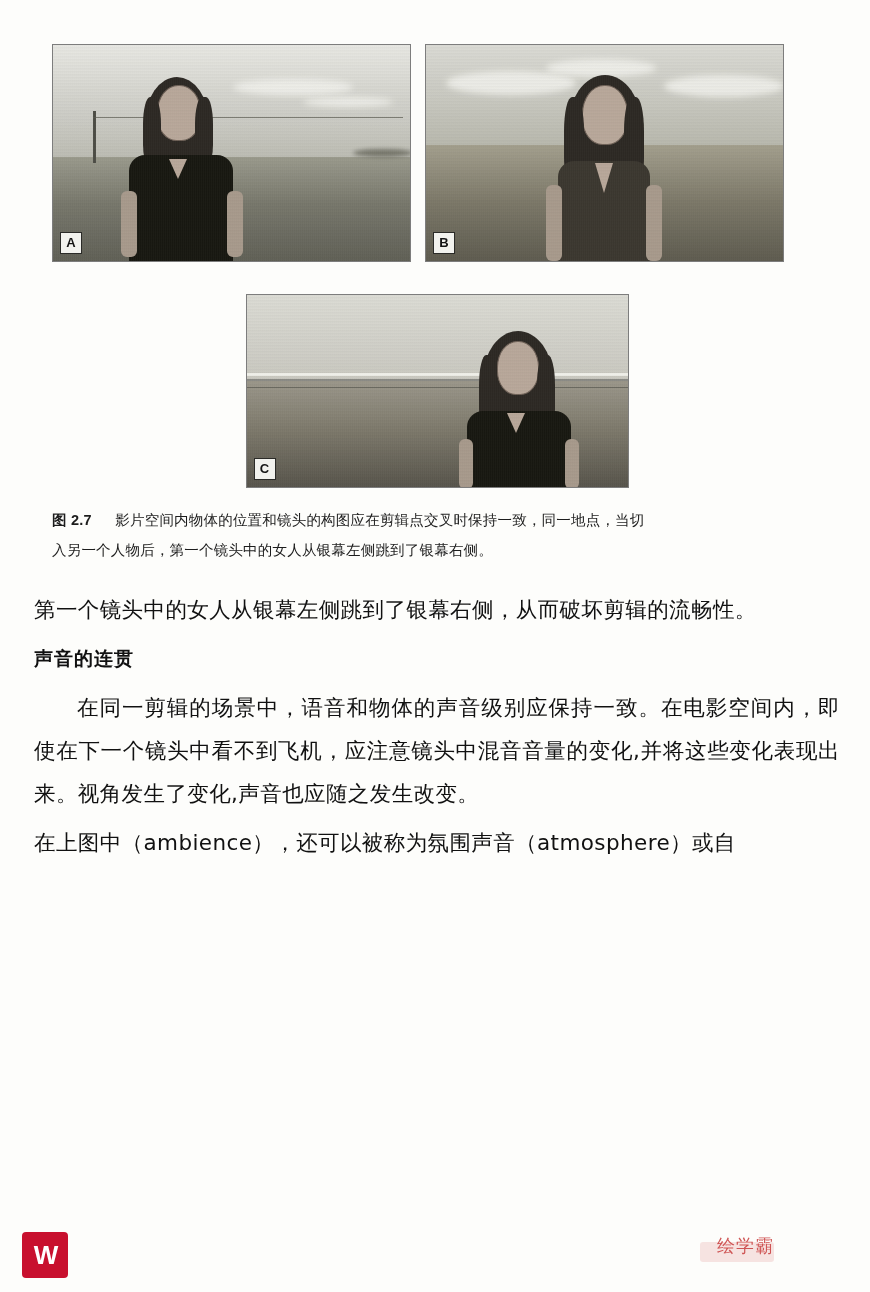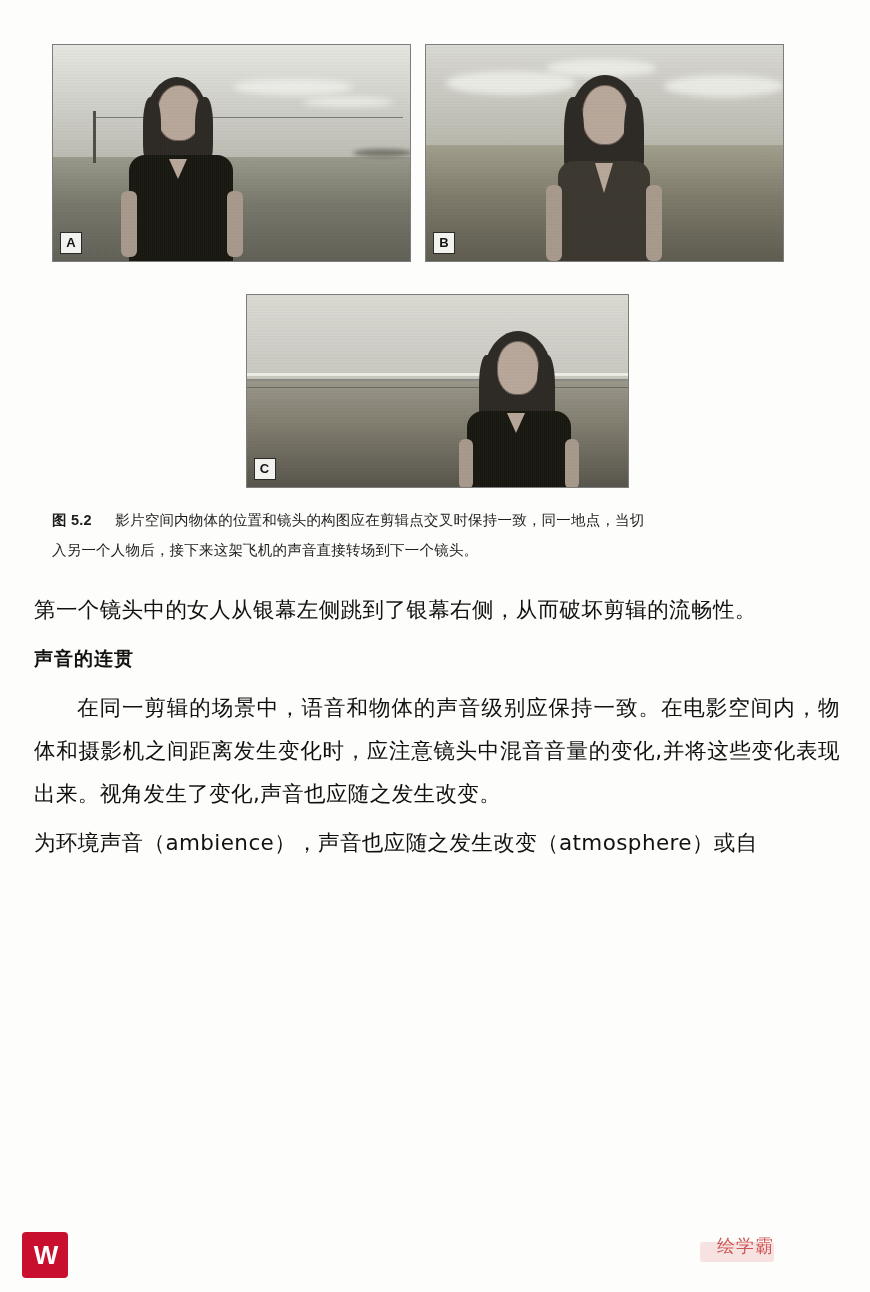--- a/index.html
+++ b/index.html
@@ -316,33 +316,33 @@
           <div class="arm" style="left:6px; top:112px; width:14px; height:50px;"></div>
           <div class="arm" style="left:112px; top:112px; width:14px; height:50px;"></div>
         </div>
         <div class="grain"></div>
         <div class="plabel">C</div>
       </div>
     </div>
   </div>
 
   <div class="caption">
-    <span class="cap-num">图 5.2</span>
+    <span class="cap-num">图 2.7</span>
     <span style="display:inline-block;width:14px"></span>
     <span>影片空间内物体的位置和镜头的构图应在剪辑点交叉时保持一致，同一地点，当切</span>
-    <span class="cap-line2">入另一个人物后，接下来这架飞机的声音直接转场到下一个镜头。</span>
+    <span class="cap-line2">入另一个人物后，第一个镜头中的女人从银幕左侧跳到了银幕右侧。</span>
   </div>
 
   <div class="body">
     <p>第一个镜头中的女人从银幕左侧跳到了银幕右侧，从而破坏剪辑的流畅性。</p>
 
     <p class="heading sect-gap">声音的连贯</p>
 
-    <p class="indent">在同一剪辑的场景中，语音和物体的声音级别应保持一致。在电影空间内，物体和摄影机之间距离发生变化时，应注意镜头中混音音量的变化,并将这些变化表现出来。视角发生了变化,声音也应随之发生改变。</p>
-    <p>为环境声音（ambience），声音也应随之发生改变（atmosphere）或自</p>
+    <p class="indent">在同一剪辑的场景中，语音和物体的声音级别应保持一致。在电影空间内，即使在下一个镜头中看不到飞机，应注意镜头中混音音量的变化,并将这些变化表现出来。视角发生了变化,声音也应随之发生改变。</p>
+    <p>在上图中（ambience），还可以被称为氛围声音（atmosphere）或自</p>
   </div>
 
   <div class="footer-logo">
     <span class="wm">W</span>
   </div>
   <div class="wm-badge"></div>
   <div class="wm-text">绘学霸</div>
 
 </div>
 

